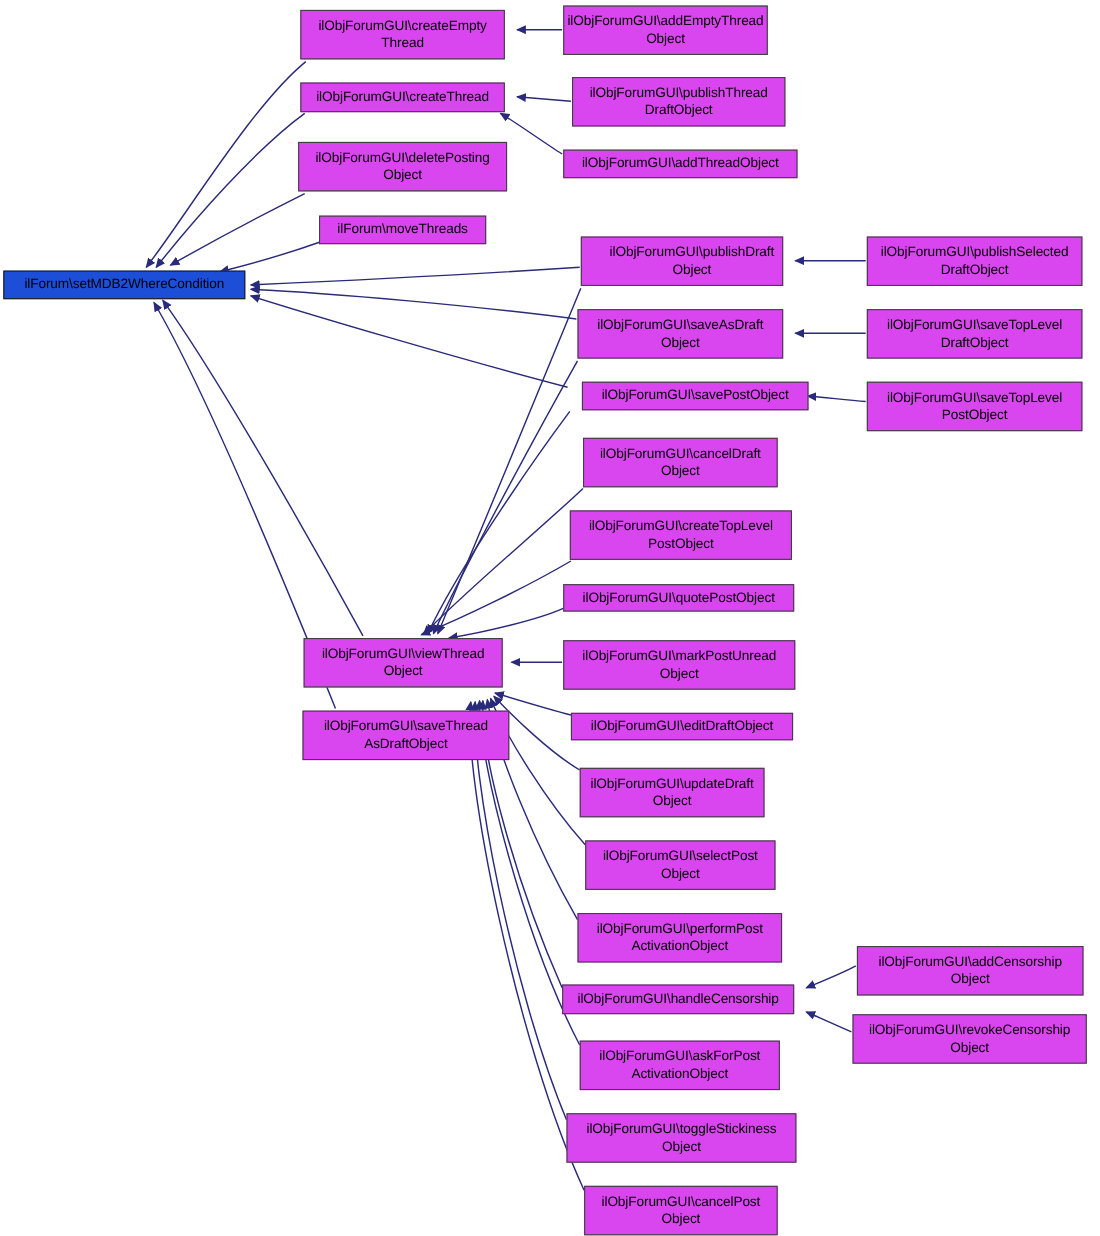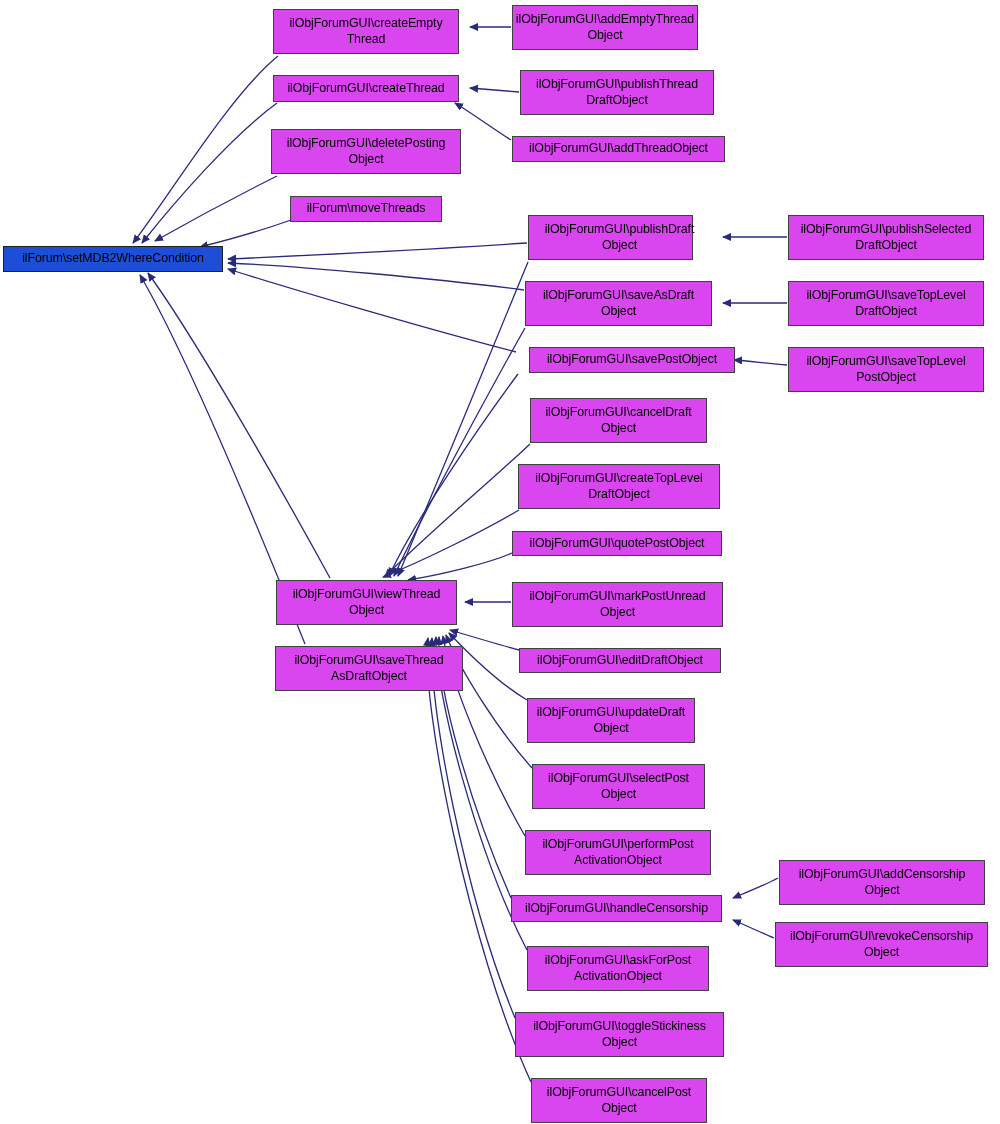--- a/index.html
+++ b/index.html
@@ -95,29 +95,29 @@
 Thread</div>
       <div class="node" style="left: 273px; top: 75px; width: 186px; height: 27px;">ilObjForumGUI\createThread</div>
       <div class="node" style="left: 271px; top: 129px; width: 190px; height: 45px;">ilObjForumGUI\deletePosting
 Object</div>
       <div class="node" style="left: 290px; top: 196px; width: 152px; height: 26px;">ilForum\moveThreads</div>
       <div class="node" style="left: 512px; top: 5px; width: 186px; height: 45px;">ilObjForumGUI\addEmptyThread
 Object</div>
       <div class="node" style="left: 520px; top: 70px; width: 194px; height: 45px;">ilObjForumGUI\publishThread
 DraftObject</div>
       <div class="node" style="left: 512px; top: 136px; width: 213px; height: 26px;">ilObjForumGUI\addThreadObject</div>
-      <div class="node" style="left: 528px; top: 215px; width: 165px; height: 45px; padding-left: 18px;">ilObjForumGUI\publishDraft
+      <div class="node" style="left: 528px; top: 215px; width: 184px; height: 45px; padding-left: 18px;">ilObjForumGUI\publishDraft
 Object</div>
       <div class="node" style="left: 525px; top: 281px; width: 187px; height: 45px;">ilObjForumGUI\saveAsDraft
 Object</div>
       <div class="node" style="left: 517px; top: 347px; width: 206px; height: 26px; margin-left: 12px;">ilObjForumGUI\savePostObject</div>
       <div class="node" style="left: 530px; top: 398px; width: 177px; height: 45px;">ilObjForumGUI\cancelDraft
 Object</div>
       <div class="node" style="left: 518px; top: 464px; width: 202px; height: 45px;">ilObjForumGUI\createTopLevel
-DraftObject</div>
+PostObject</div>
       <div class="node" style="left: 512px; top: 531px; width: 210px; height: 25px;">ilObjForumGUI\quotePostObject</div>
       <div class="node" style="left: 512px; top: 582px; width: 211px; height: 45px;">ilObjForumGUI\markPostUnread
 Object</div>
       <div class="node" style="left: 519px; top: 648px; width: 202px; height: 25px;">ilObjForumGUI\editDraftObject</div>
       <div class="node" style="left: 527px; top: 698px; width: 168px; height: 45px;">ilObjForumGUI\updateDraft
 Object</div>
       <div class="node" style="left: 532px; top: 764px; width: 173px; height: 45px;">ilObjForumGUI\selectPost
 Object</div>
       <div class="node" style="left: 525px; top: 830px; width: 186px; height: 45px;">ilObjForumGUI\performPost
 ActivationObject</div>

